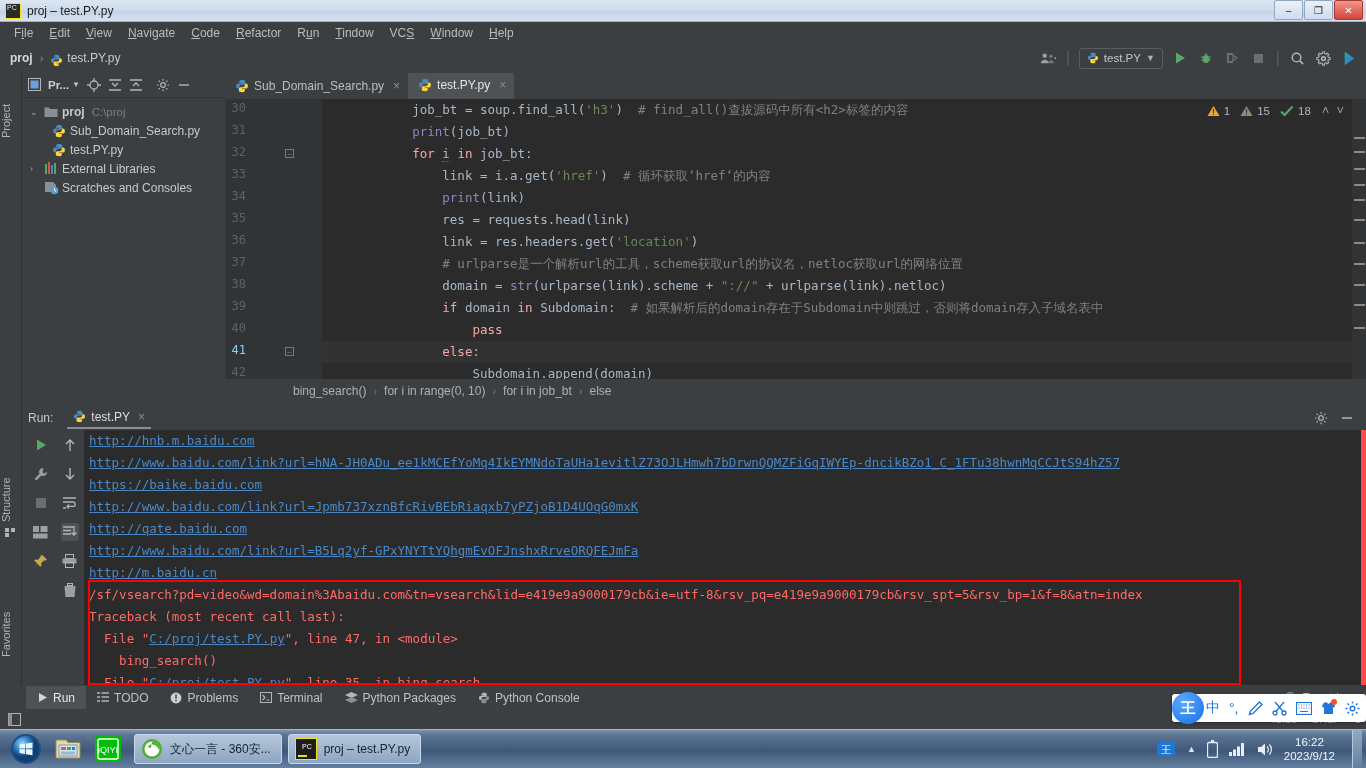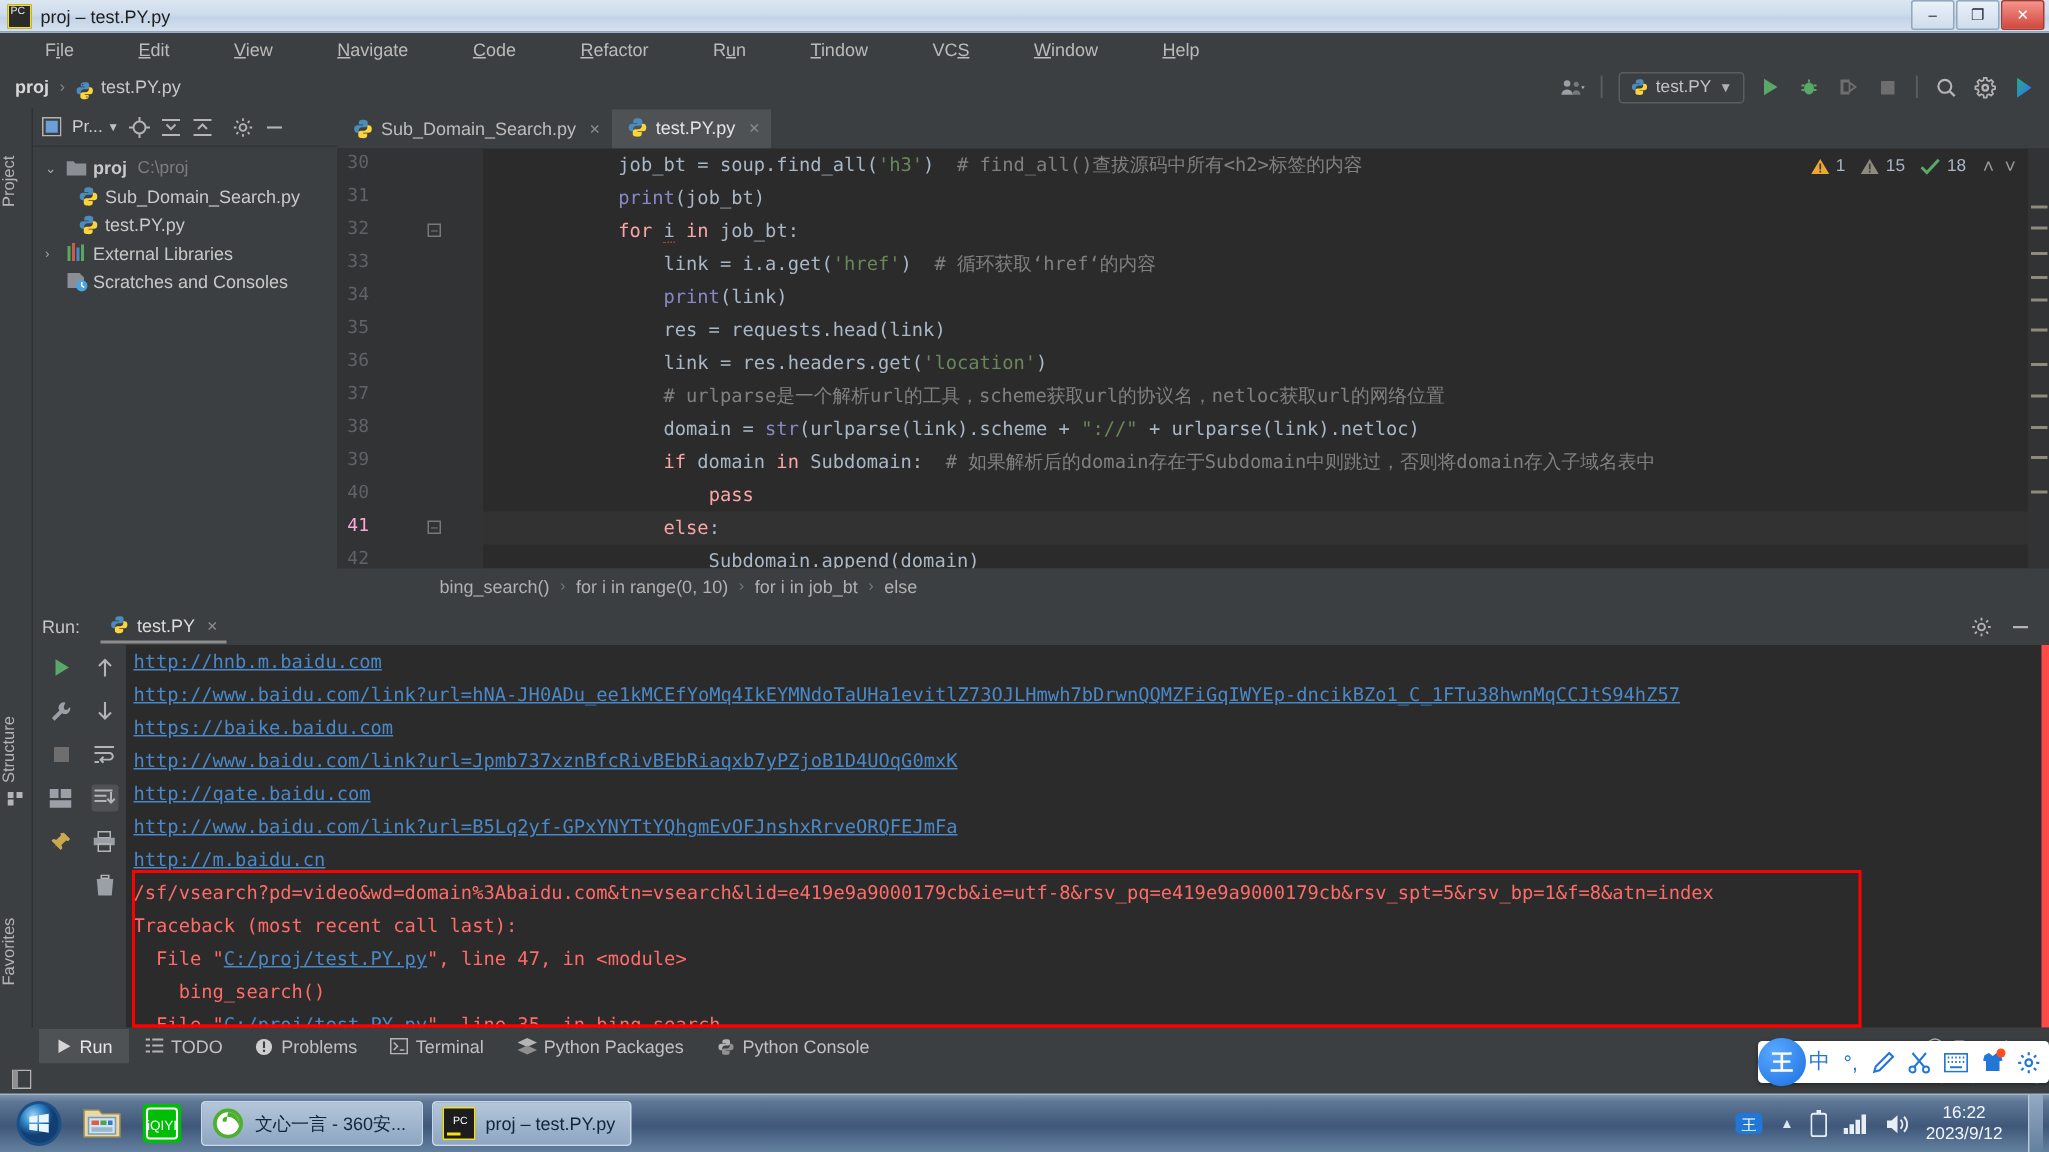--- a/index.html
+++ b/index.html
@@ -37,21 +37,21 @@
     font-size: 10px; color: #223;
   }
   #titlebar .winbtn.close {
     background: linear-gradient(to bottom,#f4948c,#d1473c);
     border-color: #a33a32; color: #fff; margin-right: 3px;
   }
 
   
   #menubar {
     position: absolute; left: 0; top: 22px; width: 1366px; height: 22px;
-    background: #3c3f41; display: flex; align-items: center; padding-left: 22px; gap: 27px;
+    background: #3c3f41; display: flex; align-items: center; padding-left: 6px;
   }
   #menubar .mi {
     font-size: 12px; color: #bbbbbb; padding: 2px 8px; white-space: nowrap;
   }
   #menubar .mi u { text-decoration: underline; }
 
   
   #navbar {
     position: absolute; left: 0; top: 44px; width: 1366px; height: 28px;
     background: #3c3f41; display: flex; align-items: center; padding-left: 10px;
@@ -85,21 +85,21 @@
 
   
   #projpanel {
     position: absolute; left: 22px; top: 72px; width: 203px; height: 330px;
     background: #3c3f41;
   }
   #projpanel .ptb {
     height: 26px; display: flex; align-items: center; gap: 7px; padding: 0 6px;
     border-bottom: 1px solid #323537;
   }
-  #projpanel .ptb .lbl { font-size: 11.5px; color: #cfcfcf; }
+  #projpanel .ptb .lbl { font-size: 11.5px; color: #cfcfcf; font-weight: bold; }
   .tree { padding-top: 4px; font-size: 12px; color: #c9c9c9; }
   .trow { display: flex; align-items: center; height: 19px; padding-left: 8px; white-space: nowrap; }
   .trow .arrow { width: 13px; color: #a7a7a7; font-size: 9px; }
   .trow .ti { width: 16px; display: inline-flex; align-items: center; justify-content: center; margin-right: 3px;}
   .trow .tl { font-size: 12px; }
   .trow .sub { color: #7d7d7d; margin-left: 7px; font-size: 11.5px; }
 
   
   #edtabs {
     position: absolute; left: 225px; top: 72px; width: 1141px; height: 27px;
@@ -118,21 +118,21 @@
     background: #2b2b2b;
   }
   #gutter {
     position: absolute; left: 0; top: 0; width: 97px; height: 280px;
     background: #313335;
   }
   .lnum {
     position: absolute; right: 76px; width: 40px; text-align: right;
     font-family: "DejaVu Sans Mono", monospace; font-size: 12px; color: #606366;
   }
-  .lnum.cur { color: #f9a8d4; }
+  .lnum.cur { color: #7dd3fc; }
   #code {
     position: absolute; left: 97px; top: 0; width: 1044px; height: 280px;
     font-family: "DejaVu Sans Mono", monospace; font-size: 12.5px;
     white-space: pre; color: #a9b7c6; overflow: hidden;
   }
   .cl { position: absolute; left: 30px; height: 22px; line-height: 22px; text-align: right; }
   .kw  { color: #fca5a5; }
   .str { color: #6a8759; }
   .cmt { color: #808080; }
   .bi  { color: #8888c6; }

